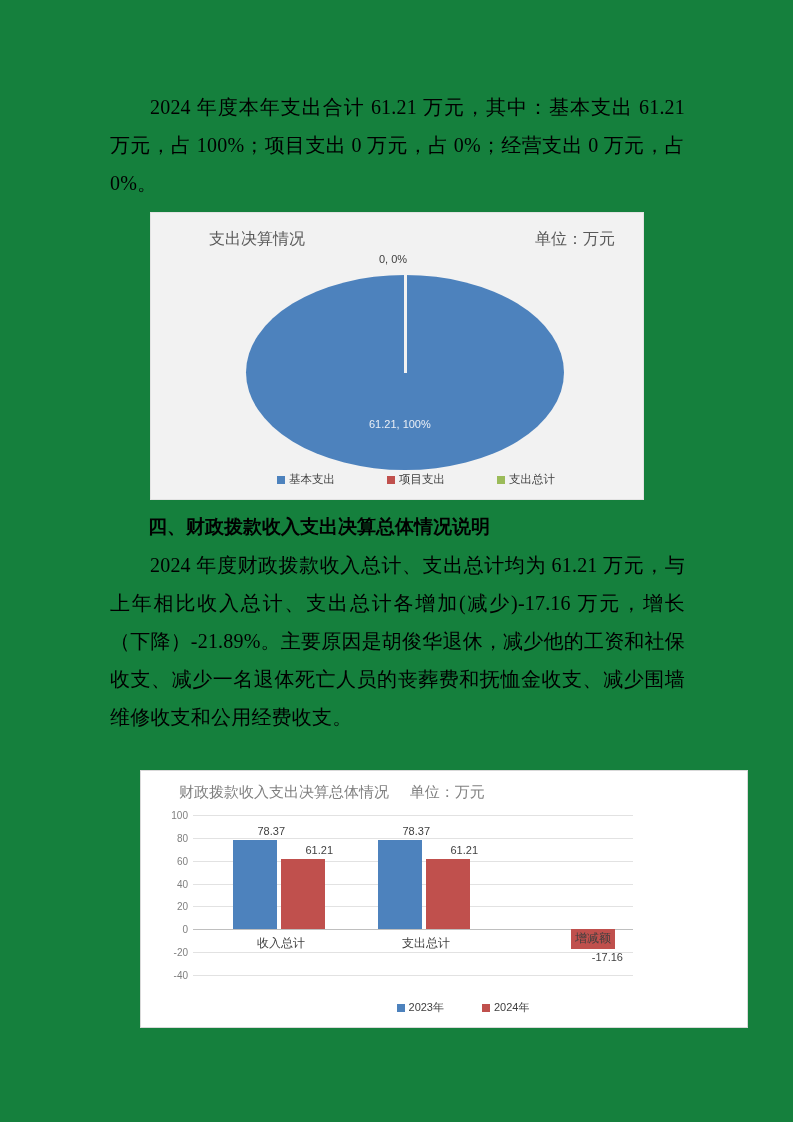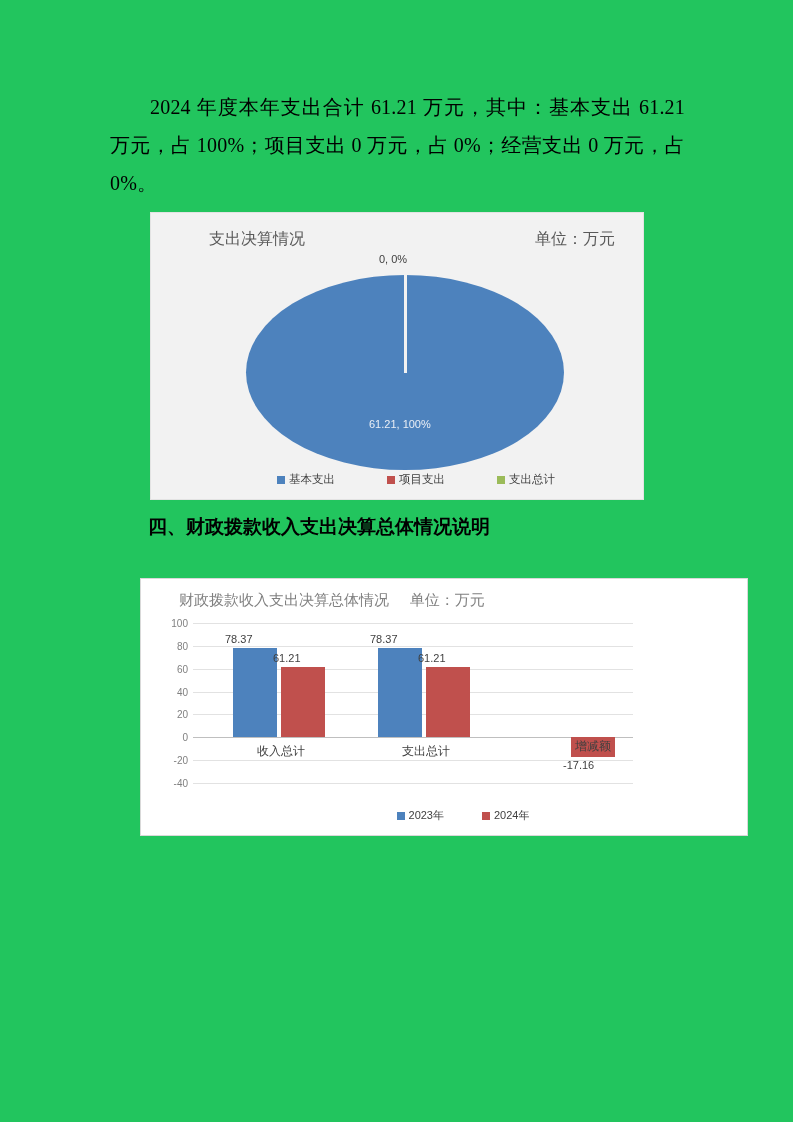--- a/index.html
+++ b/index.html
@@ -13,21 +13,21 @@
     font-family: "Liberation Serif", serif;
     color: #000000;
     position: relative;
     overflow: hidden;
   }
   .page {
     position: absolute;
     left: 0; top: 0;
     width: 793px;
     height: 1122px;
-    background: #22c55e;
+    background: #15803d;
   }
   .content {
     position: absolute;
     left: 110px;
     top: 88px;
     width: 575px;
   }
   p.body-text {
     margin: 0 0 0 0;
     font-size: 20px;
@@ -172,21 +172,21 @@
     height: 1px;
     background: #bfbfbf;
   }
   .bar {
     position: absolute;
     width: 44px;
   }
   .bar-val {
     position: absolute;
     width: 60px;
-    text-align: left;
+    text-align: right;
     font-size: 11px;
     color: #3f3f3f;
     font-family: "Liberation Sans", sans-serif;
   }
   .cat-label {
     position: absolute;
     width: 110px;
     text-align: center;
     font-size: 12px;
     color: #3f3f3f;
@@ -233,20 +233,21 @@
         </span>
         <span class="legend-item">
           <span class="legend-swatch" style="background:#9bbb59"></span>
           <span>支出总计</span>
         </span>
       </div>
     </div>
 
     <h3 class="heading">四、财政拨款收入支出决算总体情况说明</h3>
 
+    <p class="body-text">2024 年度财政拨款收入总计、支出总计均为 61.21 万元，与上年相比收入总计、支出总计各增加(减少)-17.16 万元，增长（下降）-21.89%。主要原因是胡俊华退休，减少他的工资和社保收支、减少一名退体死亡人员的丧葬费和抚恤金收支、减少围墙维修收支和公用经费收支。</p>
 
     <div class="chart-bar">
       <div class="bar-title">
         <span>财政拨款收入支出决算总体情况</span>
         &nbsp;&nbsp;&nbsp;
         <span>单位：万元</span>
       </div>
 
       <div class="plot">
 

